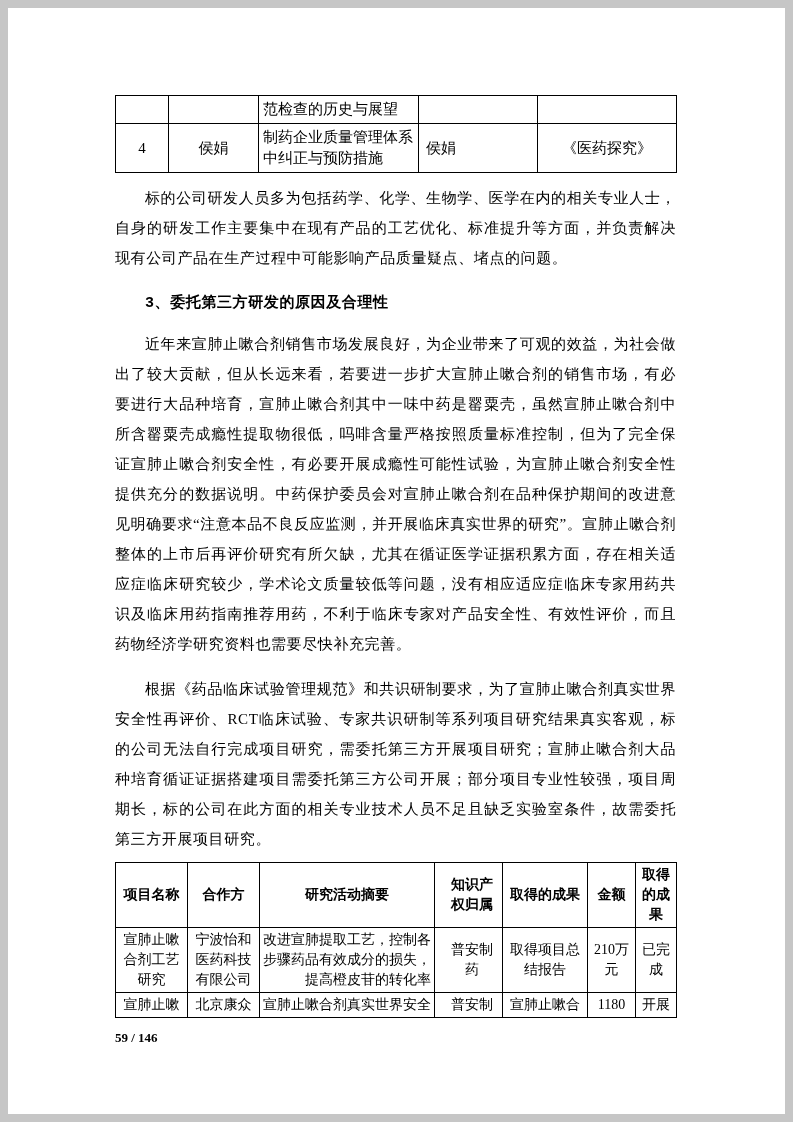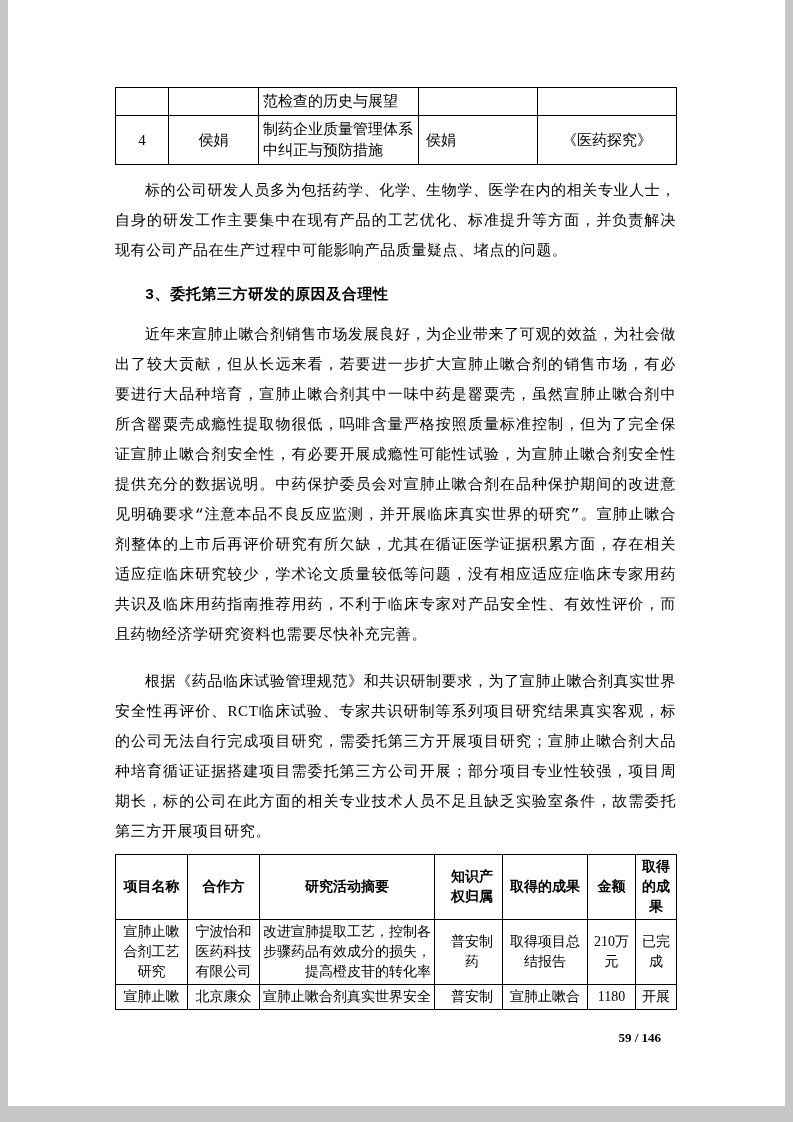--- a/index.html
+++ b/index.html
@@ -5,21 +5,21 @@
   * { margin: 0; padding: 0; box-sizing: border-box; }
   html, body { width: 793px; height: 1122px; }
   body {
     background: #c6c6c6;
     font-family: "Liberation Serif", "DejaVu Serif", serif;
     color: #000;
     position: relative;
   }
   .page {
     position: absolute;
-    left: 8px; top: 0;
+    left: 8px; top: 8px;
     width: 777px; height: 1106px;
     background: #ffffff;
     overflow: hidden;
   }
   .content {
     padding: 87px 109px 0 107px;
   }
 
   
   table { border-collapse: collapse; table-layout: fixed; }
@@ -60,21 +60,21 @@
   .heading {
     width: 561px;
     font-size: 15px;
     line-height: 30px;
     letter-spacing: 0.6px;
     font-weight: bold;
     text-indent: 2em;
     margin-top: 16px;
     font-family: Liberation Mono, monospace;
   }
-  .p2 { margin-top: 10px; font-family: Liberation Mono, monospace; }
+  .p2 { margin-top: 10px; }
   .p3 { margin-top: 15px; }
   .p4 { margin-top: 12px; }
 
   
   .projects-table {
     width: 561px;
     margin-top: 8px;
     font-size: 14px;
     line-height: 20px;
   }
@@ -88,22 +88,22 @@
   .projects-table th { font-weight: bold; }
   .projects-table th.hdr-ip, .projects-table td.col-ip { padding-left: 14px; padding-right: 7px; }
   .projects-table td.col-summary { text-align: right; }
   .projects-table tr.prow-1 td { height: 62px; }
   .projects-table tr.prow-2 td { height: 22px; margin-left: 14px; }
   .projects-table tr.phead th { height: 38px; }
 
   
   .footer {
     width: 561px;
-    margin-top: 20px;
-    text-align: right;
+    margin-top: 12px;
+    text-align: left;
     padding-right: 15px;
     font-weight: bold;
     font-size: 13px;
     line-height: 16px;
   }
 </style>
 </head>
 <body>
 
 <div class="page">

